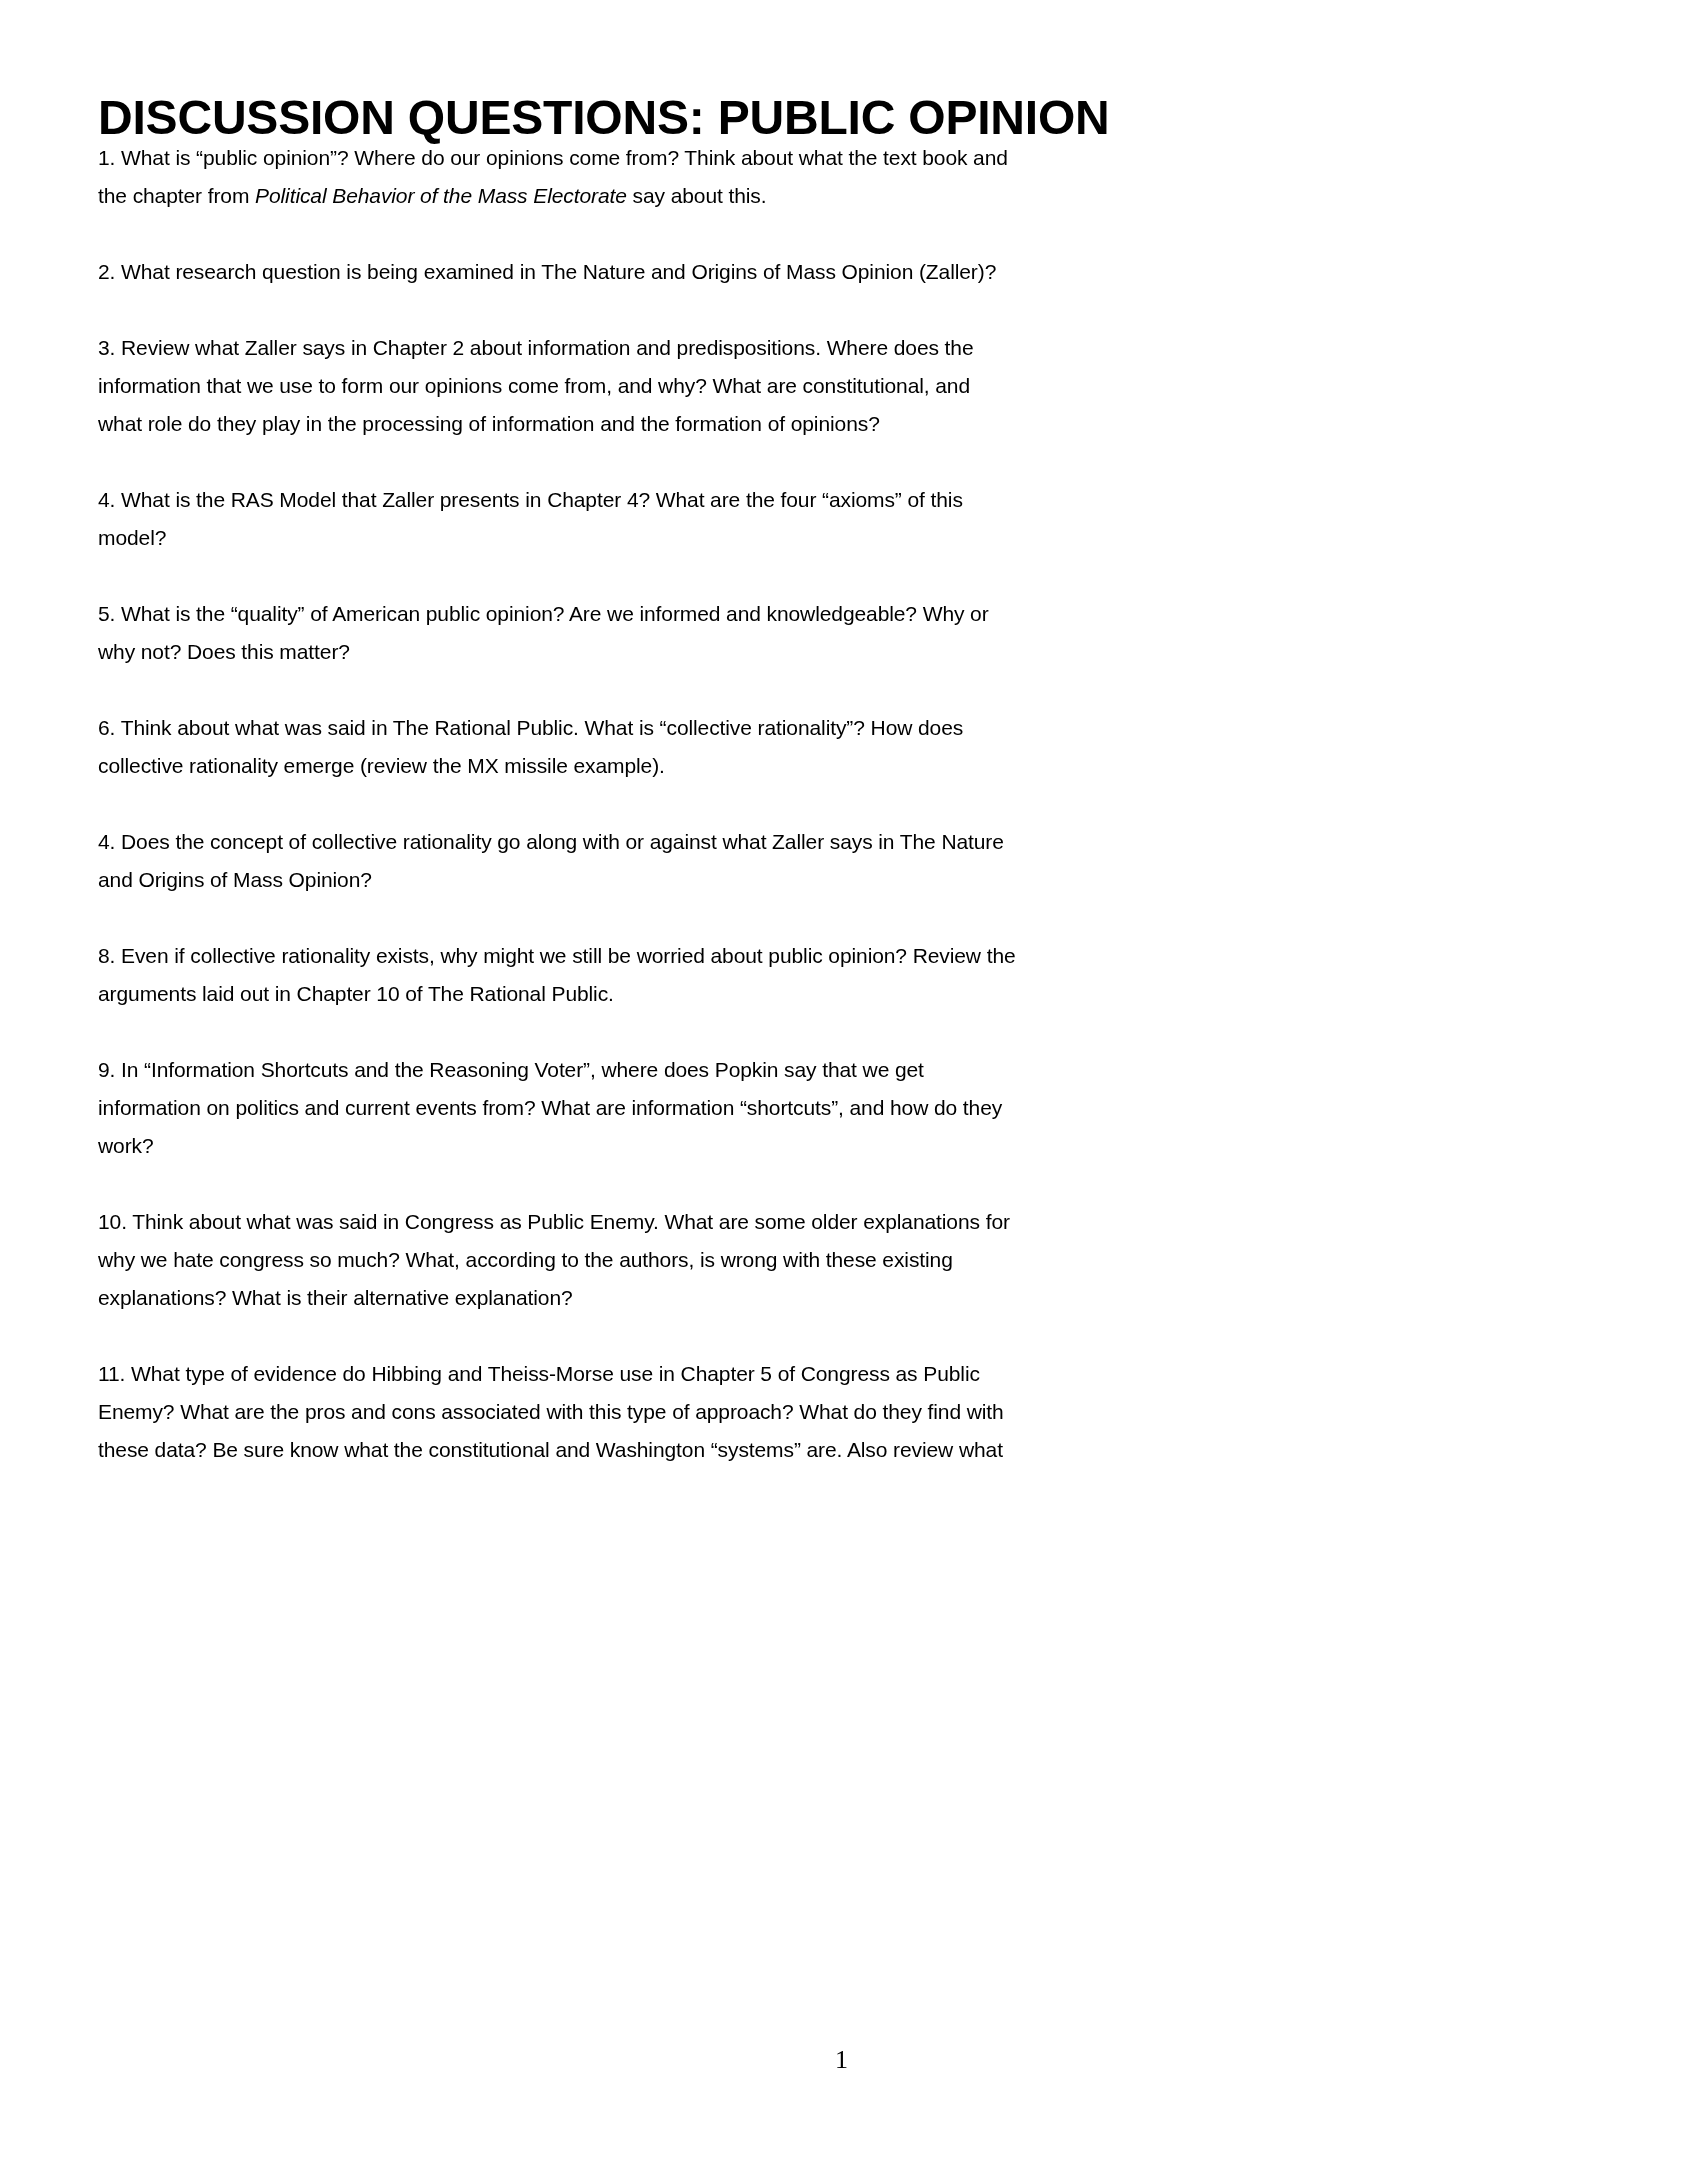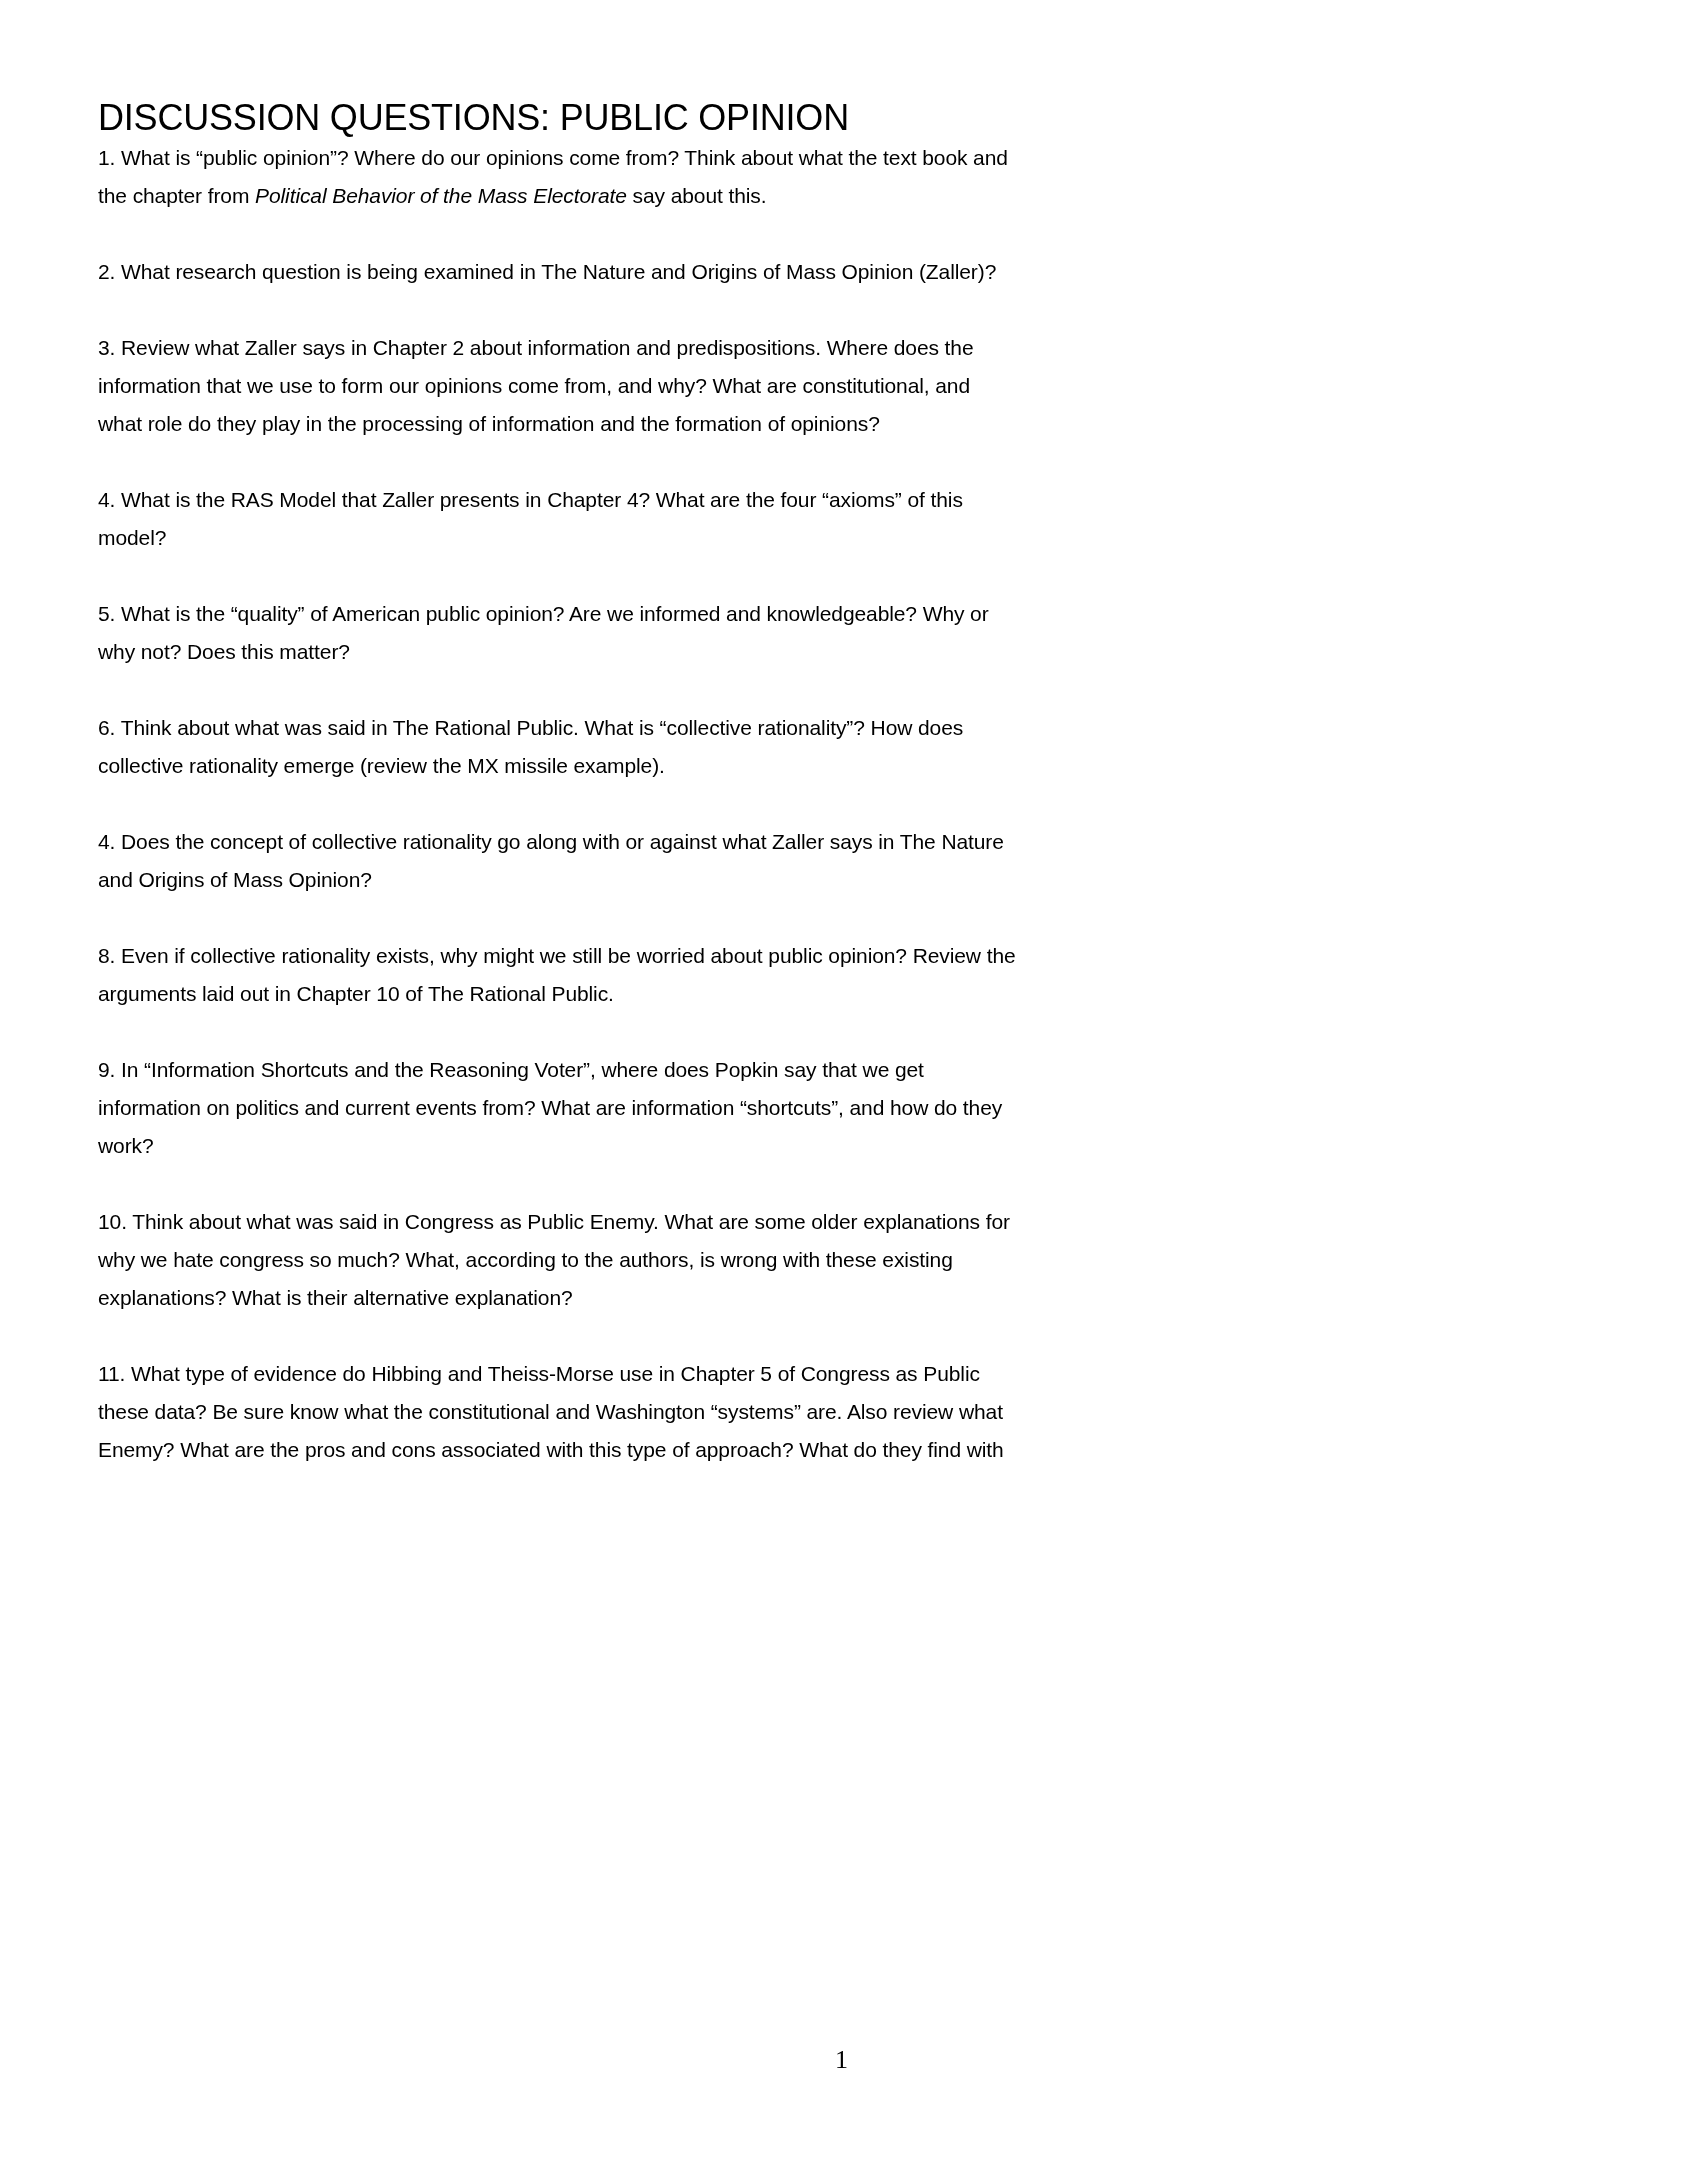--- a/index.html
+++ b/index.html
@@ -15,23 +15,23 @@
       color: #000000;
       font-family: "Liberation Sans", sans-serif;
     }
     .page {
       position: absolute;
       left: 98px;
       top: 97px;
       width: 1485px;
     }
     .doc-title {
-      font-size: 36px;
+      font-size: 48px;
       line-height: 42px;
-      font-weight: normal;
+      font-weight: bold;
       margin: 0;
       letter-spacing: -0.2px;
       white-space: nowrap;
     }
     .question {
       font-size: 21px;
       line-height: 38px;
       margin: 0 0 38px 0;
       white-space: nowrap;
       letter-spacing: -0.1px;
@@ -113,19 +113,19 @@
   </p>
 
   <p class="question">
     <span class="line">10. Think about what was said in Congress as Public Enemy. What are some older explanations for</span>
     <span class="line">why we hate congress so much? What, according to the authors, is wrong with these existing</span>
     <span class="line">explanations? What is their alternative explanation?</span>
   </p>
 
   <p class="question">
     <span class="line">11.  What type of evidence do Hibbing and Theiss-Morse use in Chapter 5 of Congress as Public</span>
+    <span class="line">Enemy? What are the pros and cons associated with this type of approach? What do they find with</span>
     <span class="line">these data? Be sure know what the constitutional and Washington “systems” are. Also review what</span>
-    <span class="line">Enemy? What are the pros and cons associated with this type of approach? What do they find with</span>
   </p>
 </div>
 
 <div class="page-number">1</div>
 
 
 </body></html>

